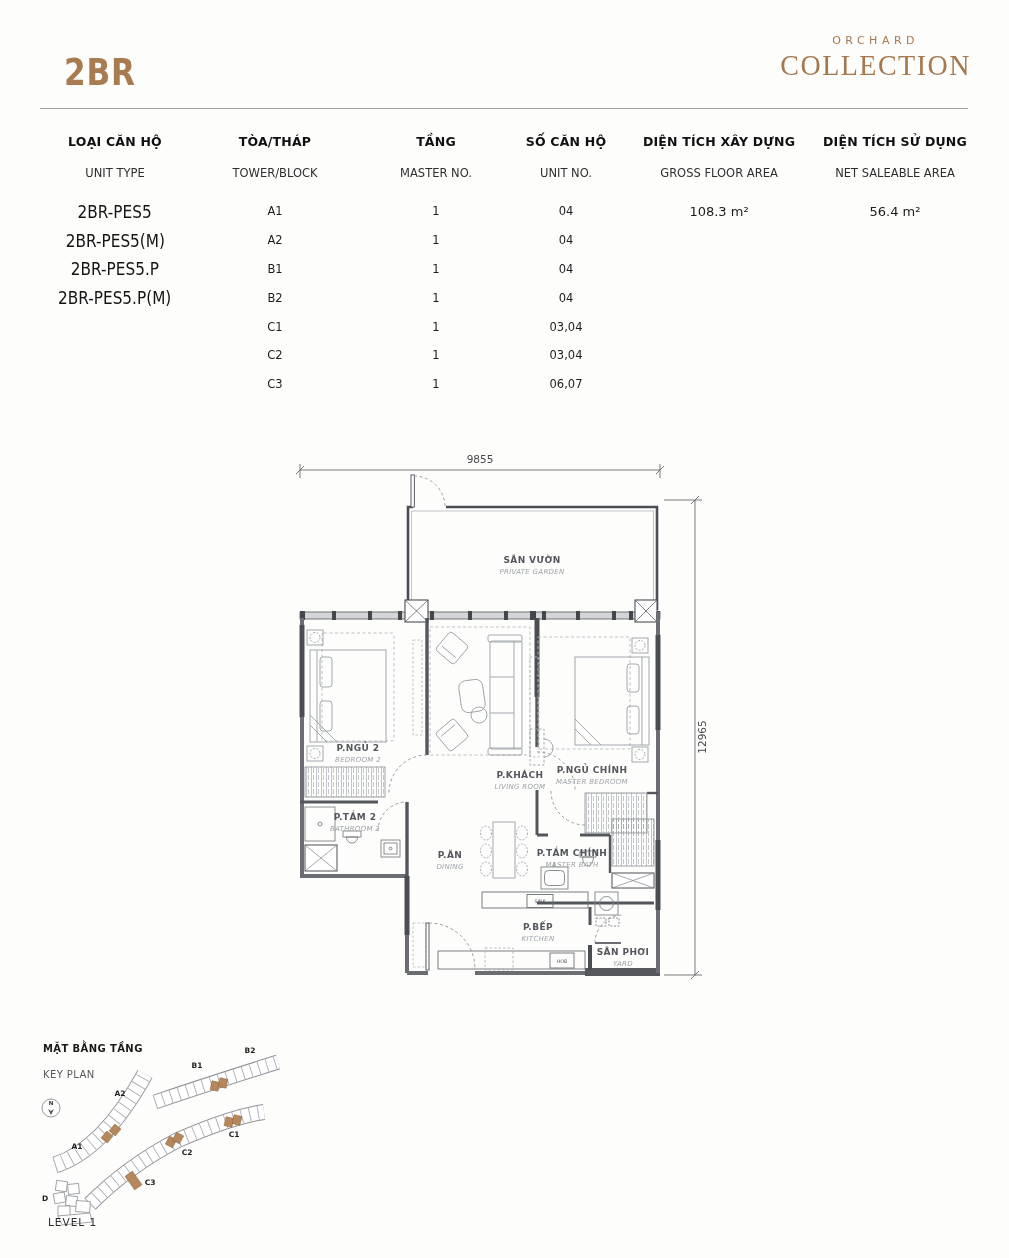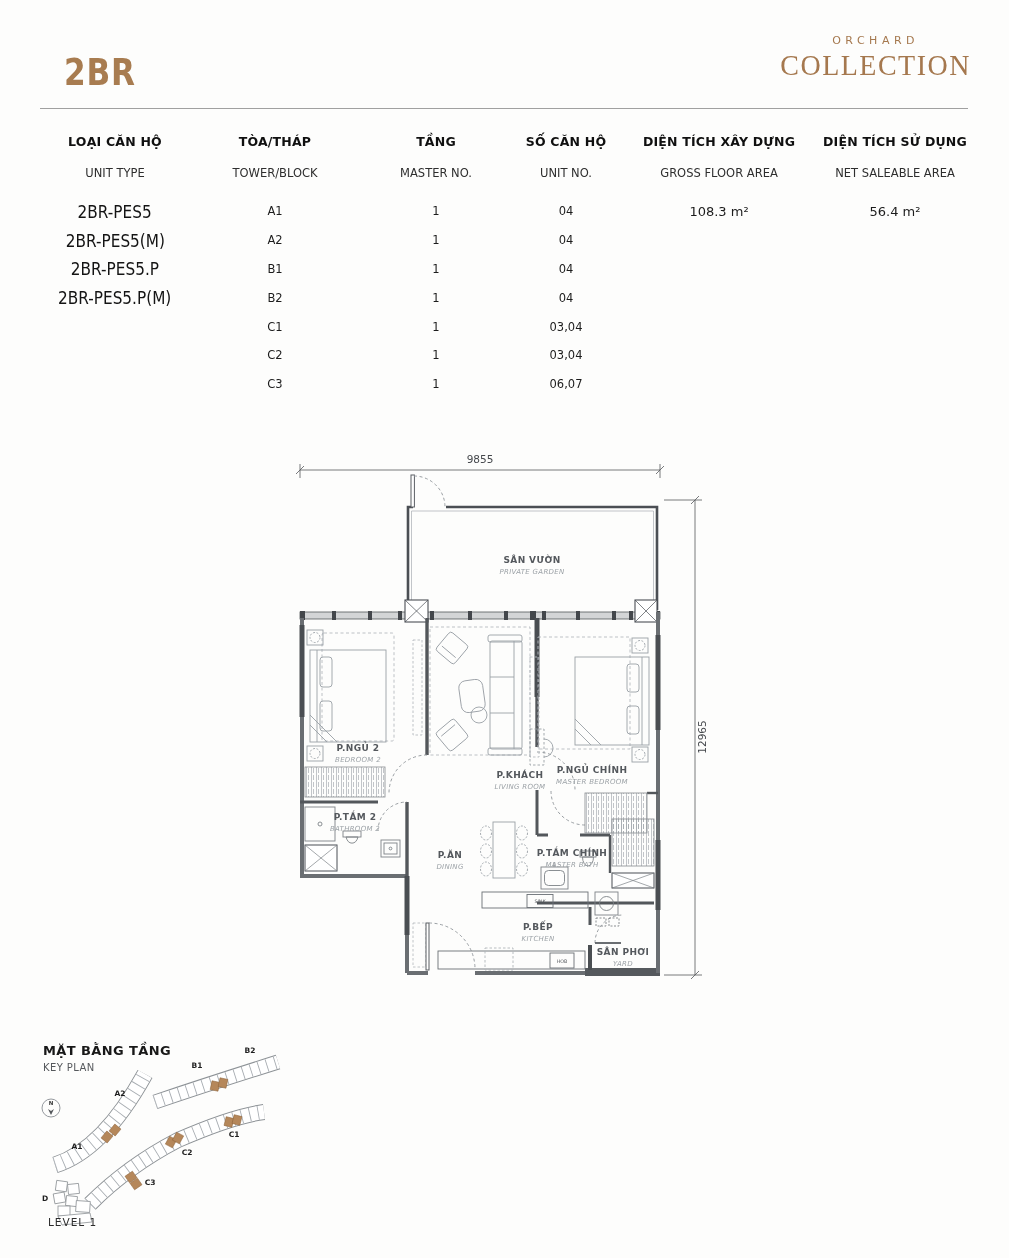--- a/index.html
+++ b/index.html
@@ -19,22 +19,22 @@
   .thead .vi{font-size:12.5px;font-weight:700;color:#101010;letter-spacing:.2px;}
   .thead .en{font-size:11.5px;color:#2e2e2e;margin-top:17px;}
   .tbody{margin-top:17px;}
   .tbody .trow{height:28.8px;}
   .cell{text-align:center;font-size:11.5px;color:#1c1c1c;}
   .utype{font-size:18px;font-weight:400;color:#141414;}
   .utype span{display:inline-block;transform:scaleX(.85);transform-origin:center;letter-spacing:0px;}
   .area{font-size:13px;color:#1c1c1c;}
   
   .kptitle{left:43px;top:1043px;}
-  .kptitle .vi{font-size:13px;font-weight:700;color:#181818;letter-spacing:.4px;}
-  .kptitle .en{font-size:10px;color:#55585c;margin-top:4px;letter-spacing:.4px;}
+  .kptitle .vi{font-size:10px;font-weight:700;color:#181818;letter-spacing:.4px;}
+  .kptitle .en{font-size:10px;color:#55585c;margin-top:15px;letter-spacing:.4px;}
   .kplevel{left:48px;top:1216px;font-size:10.5px;color:#2b2b2b;letter-spacing:1px;}
   
   svg{position:absolute;}
   .rvi{font:bold 9px "DejaVu Sans",sans-serif;fill:#54585d;letter-spacing:.4px;}
   .ren{font:italic 7px "DejaVu Sans",sans-serif;fill:#9ba1a6;letter-spacing:.3px;}
   .mid{text-anchor:middle;}
   .dimt{font:10.5px "DejaVu Sans",sans-serif;fill:#45484c;}
   .tiny{font:4.8px "DejaVu Sans",sans-serif;fill:#54585d;}
   .kpl{font:bold 7.5px "DejaVu Sans",sans-serif;fill:#1e1e1e;}
   .kpn{font:bold 5.5px "DejaVu Sans",sans-serif;fill:#333;}

